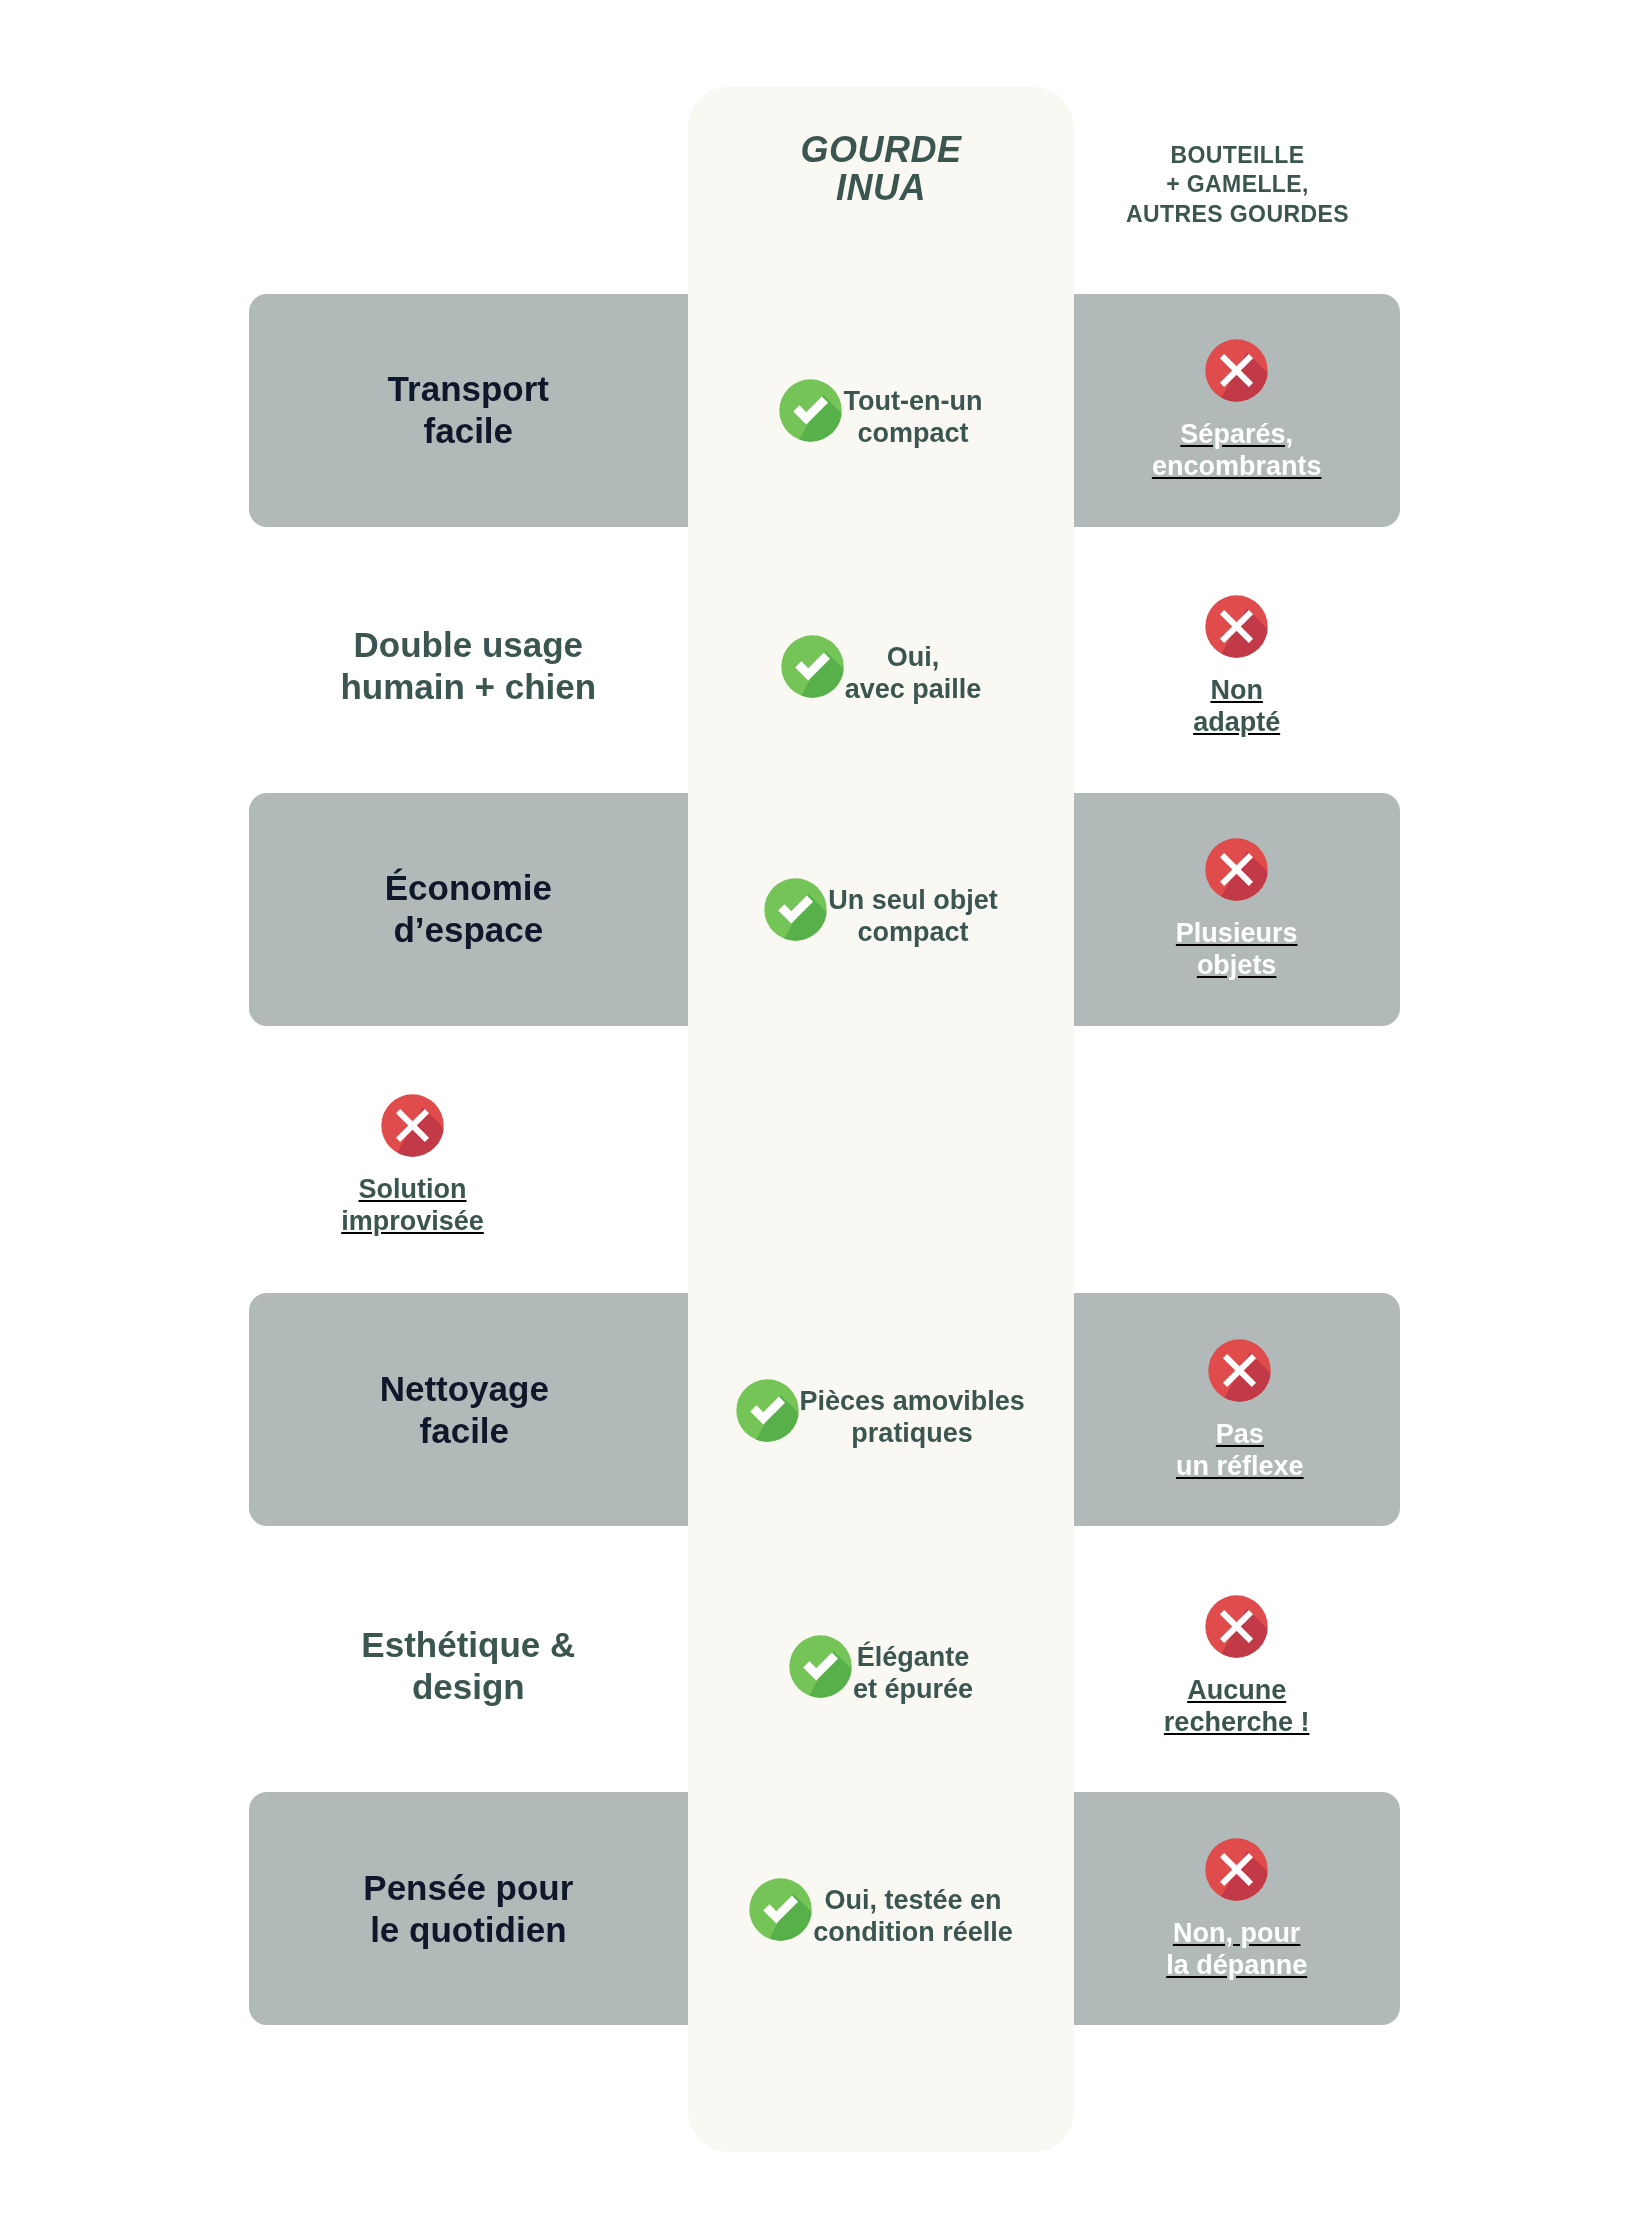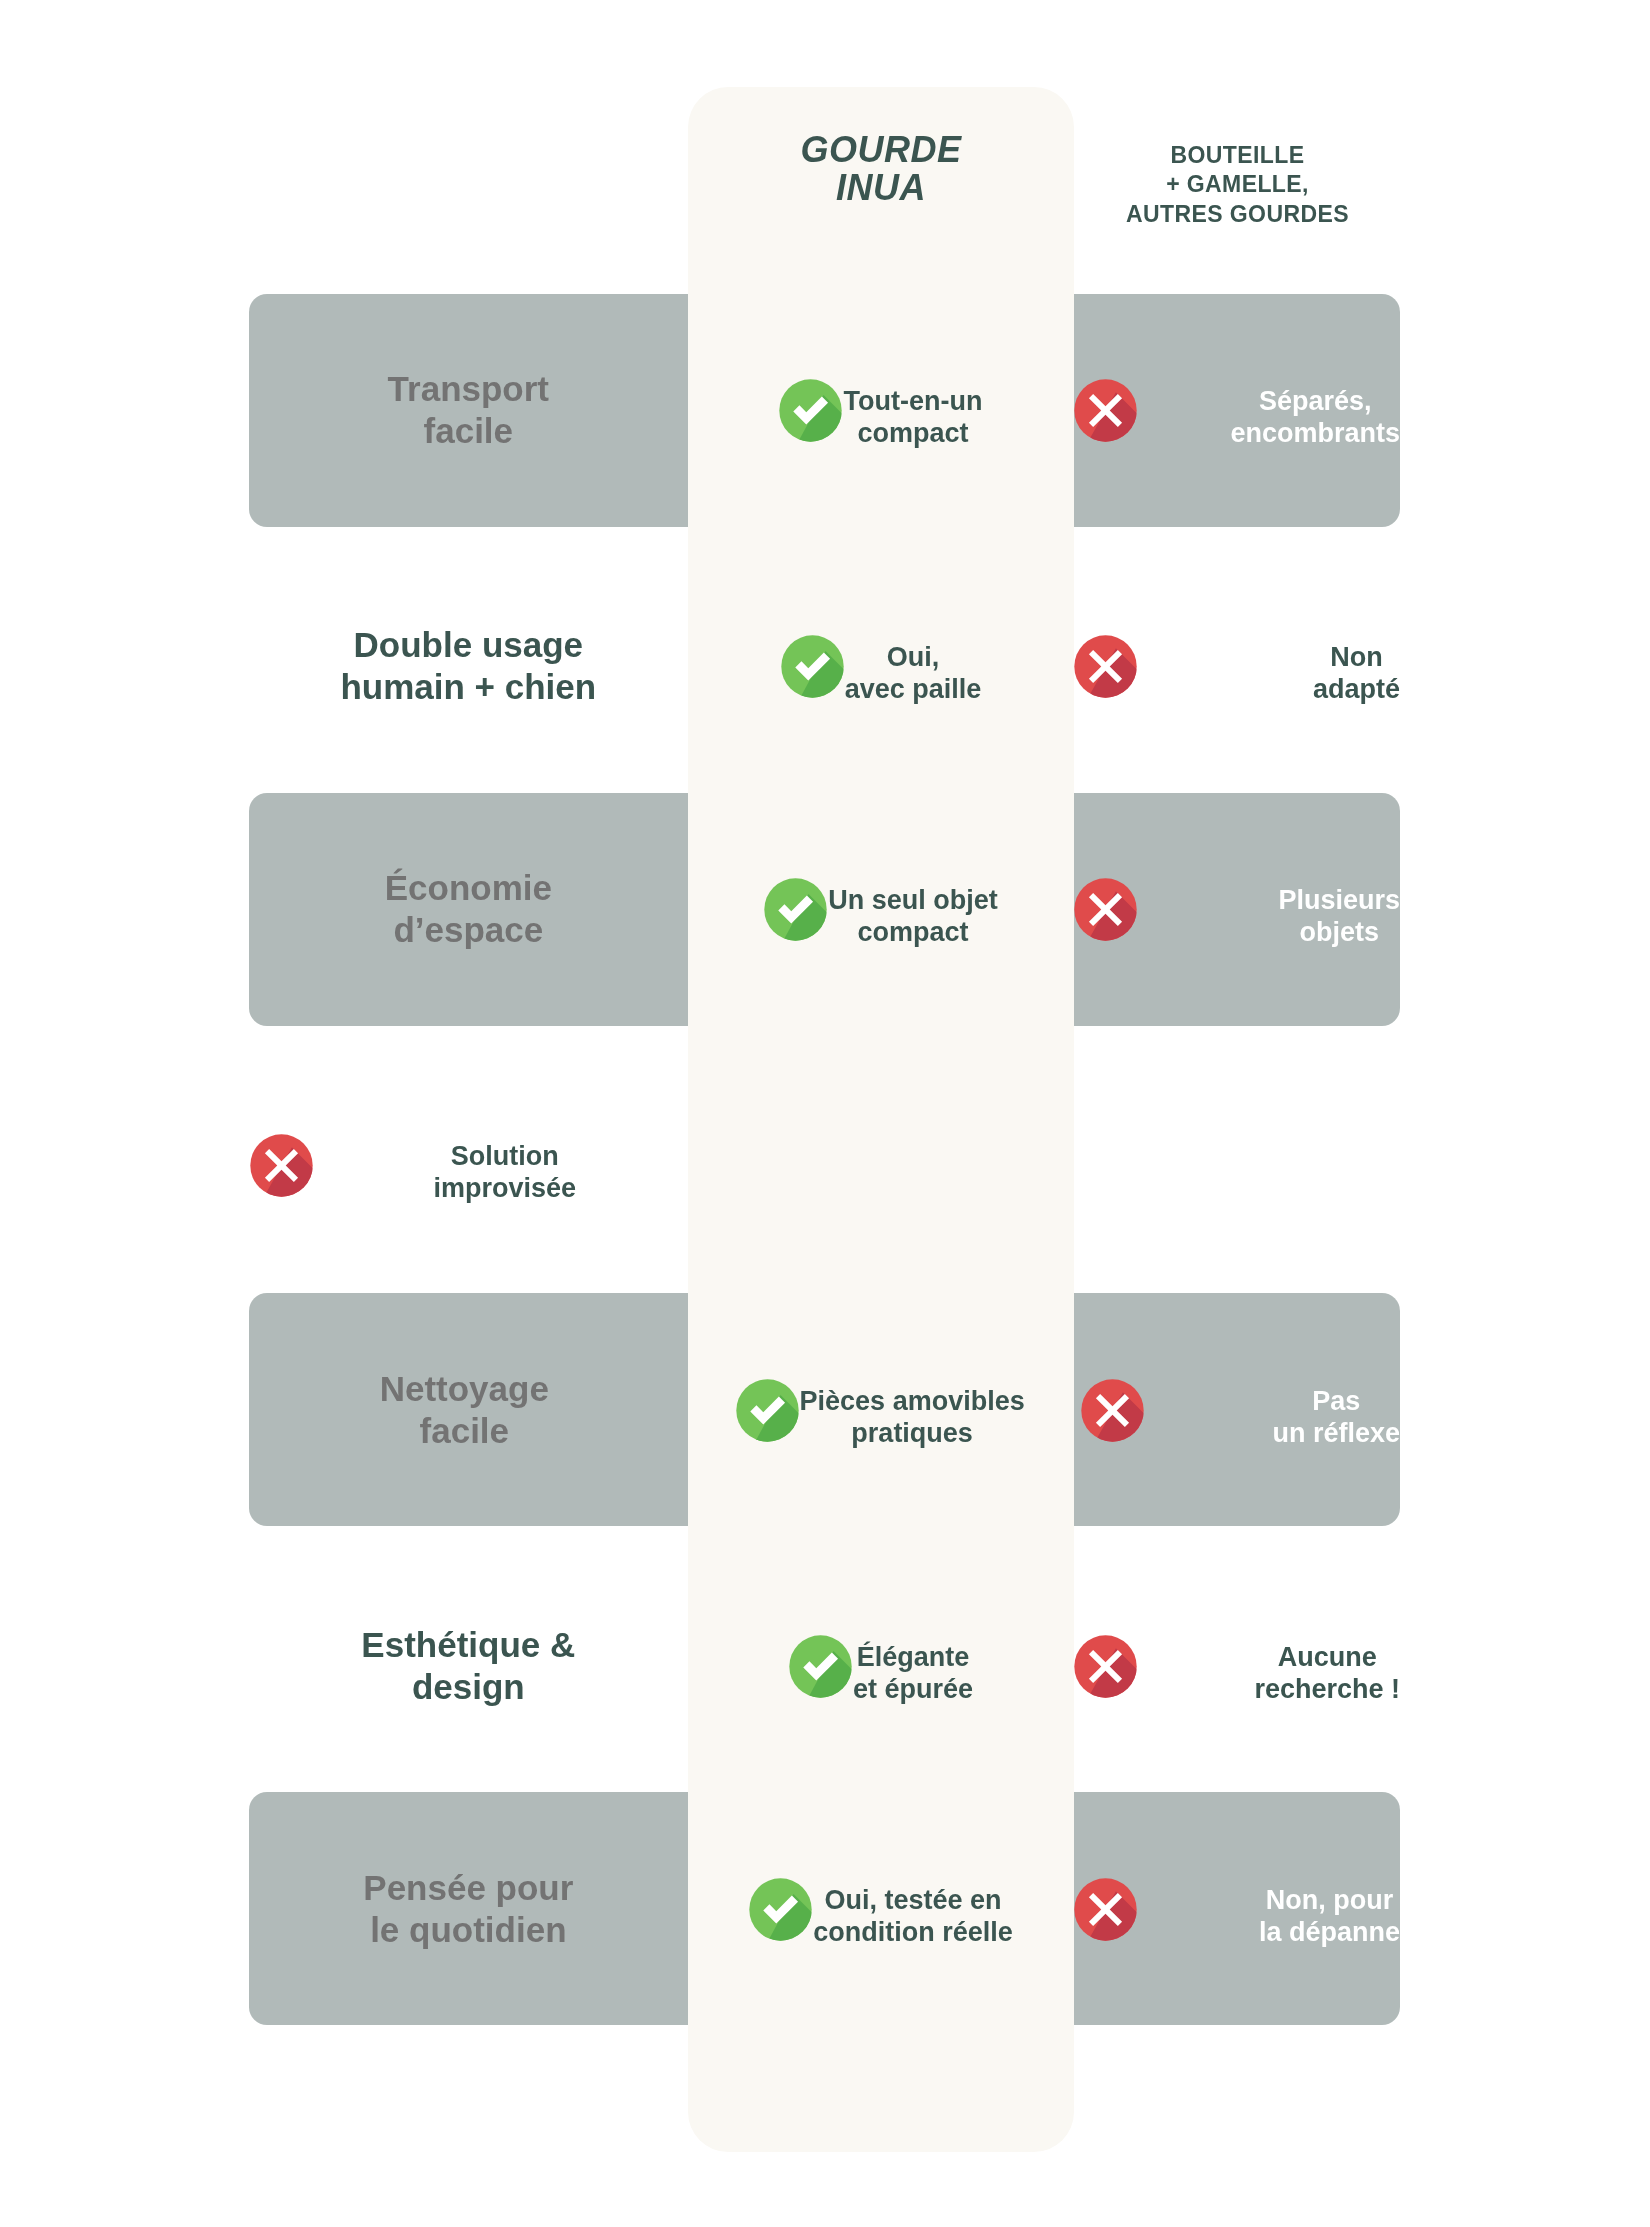--- a/index.html
+++ b/index.html
@@ -95,37 +95,38 @@
   }
 
   .cell-label {
     width:439px;
     text-align:center;
     font-size:35px;
     line-height:1.2;
     font-weight:bold;
     padding:0 14px;
   }
-  .cell-label.on-gray  { color:#737373; }
+  .cell-label.on-gray  { color:#0f172a; }
   .cell-label.on-white { color:#3b5550; }
 
   .cell-mark {
     width:386px;
     display:flex;
     flex-direction:row;
     align-items:center;
     justify-content:center;
   }
 
   .cell-right {
     width:327px;
     display:flex;
-    flex-direction:row;
+    flex-direction:column;
     align-items:center;
     justify-content:space-between;
+    text-decoration:underline;
   }
 
   .cap {
     margin-top:16px;
     text-align:center;
     font-size:27px;
     line-height:1.18;
     font-weight:bold;
   }
   .cap.on-gray  { color:#ffffff; }

